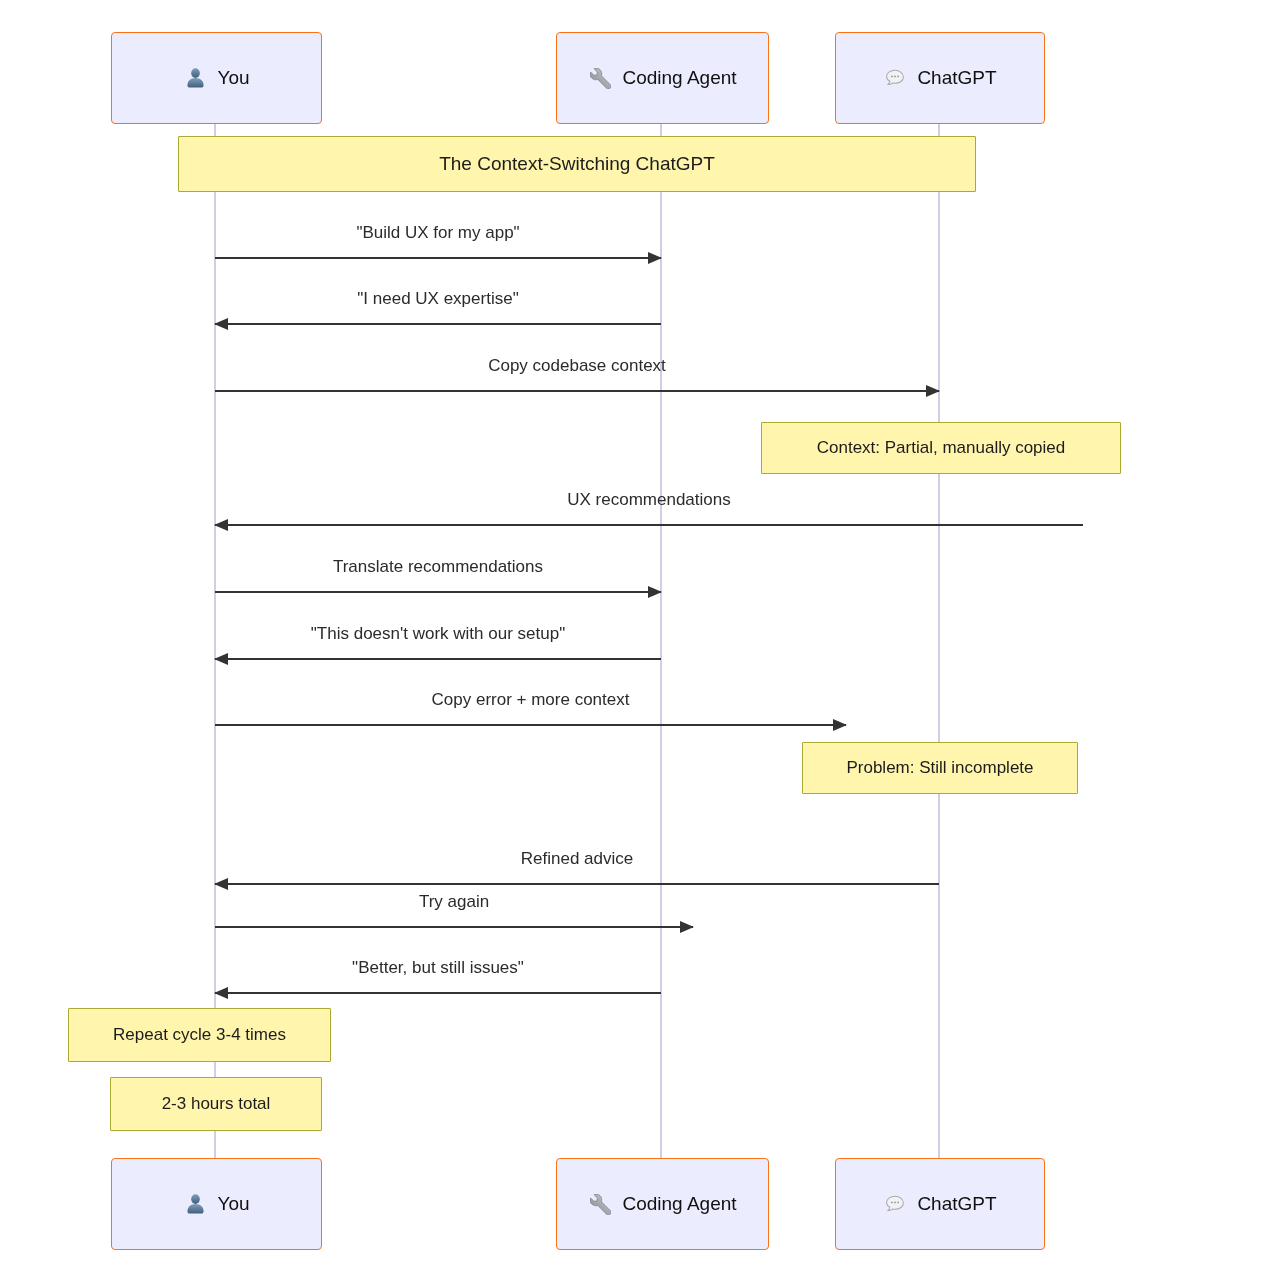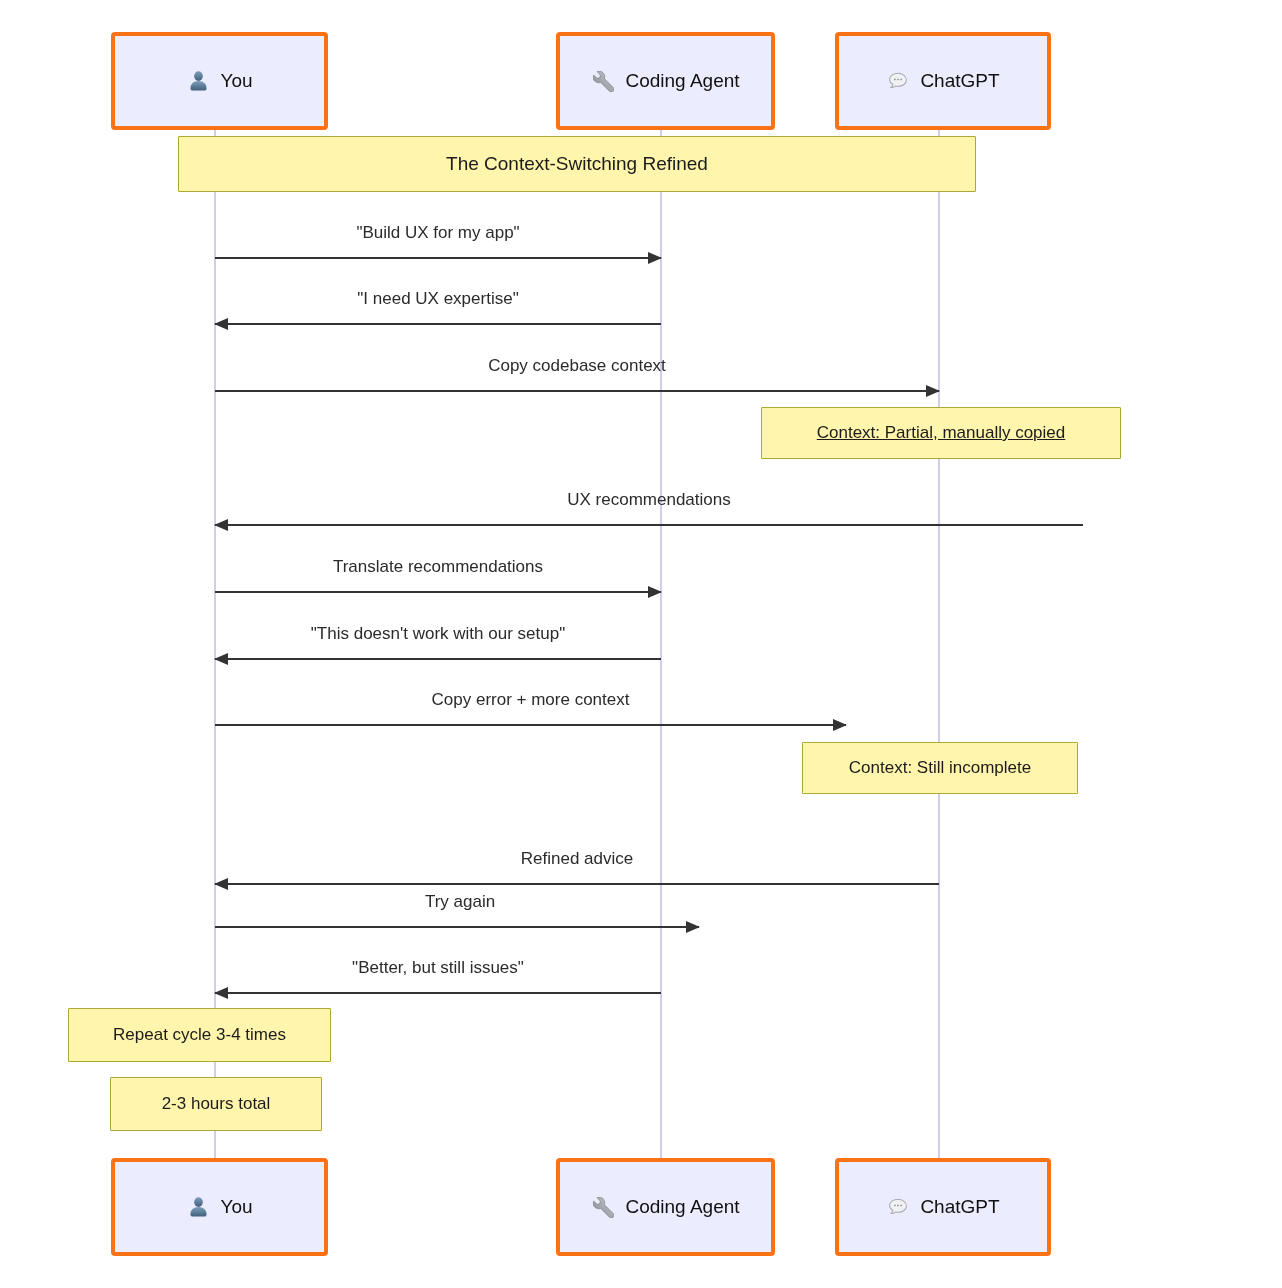--- a/index.html
+++ b/index.html
@@ -2,21 +2,21 @@
 <html><head>
 <meta charset="utf-8">
 <style>
   html,body{margin:0;padding:0;}
   body{
     width:1282px;height:1288px;background:#ffffff;position:relative;overflow:hidden;
     font-family:"Liberation Sans",sans-serif;color:#1f1f1f;
   }
   .lifeline{position:absolute;width:2px;background:#d3cce9;}
   .actor{
-    position:absolute;height:90px;background:#ECECFF;border:4px solid #f97316;border-radius:4px;
+    position:absolute;height:90px;background:#ECECFF;border:1px solid #f97316;border-radius:4px;
     display:flex;align-items:center;justify-content:center;gap:10px;
     font-size:19px;color:#101010;
   }
   .actor .icon{display:flex;align-items:center;justify-content:center;width:24px;height:24px;}
   .note{
     position:absolute;background:#fff5ad;border:1px solid #aaaa33;border-radius:1px;
     display:flex;align-items:center;justify-content:center;
     font-size:17px;color:#1c1c1c;text-align:center;
   }
   .title-note{font-size:19px;}
@@ -71,21 +71,21 @@
       <path d="M12 3.6c-5.1 0-9.2 3-9.2 6.7 0 2.2 1.4 4.1 3.6 5.3-.1 1.3-.8 2.6-2.1 3.6 1.9 0 3.7-.7 5-1.7.9.2 1.8.3 2.7.3 5.1 0 9.2-3 9.2-6.8S17.1 3.6 12 3.6z" fill="#f2f2f4" stroke="#a9a9b2" stroke-width="1.1"></path>
       <circle cx="8.6" cy="10.3" r=".95" fill="#8f949b"></circle>
       <circle cx="12" cy="10.3" r=".95" fill="#8f949b"></circle>
       <circle cx="15.4" cy="10.3" r=".95" fill="#8f949b"></circle>
     </svg>
   </span>
   <span>ChatGPT</span>
 </div>
 
 <div class="note title-note" style="left:178px;top:136px;width:796px;height:54px;">
-  <span>The Context-Switching Refined</span>
+  <span>The Context-Switching ChatGPT</span>
 </div>
 
 <div class="message dir-right" style="left:215px;top:220px;width:446px;">
   <div class="msg-label">"Build UX for my app"</div>
   <div class="msg-arrow">
       <span class="arrowhead"></span>
     </div>
 </div>
 <div class="message dir-left" style="left:215px;top:286px;width:446px;">
   <div class="msg-label">"I need UX expertise"</div>
@@ -93,21 +93,21 @@
       <span class="arrowhead"></span>
     </div>
 </div>
 <div class="message dir-right" style="left:215px;top:353px;width:724px;">
   <div class="msg-label">Copy codebase context</div>
   <div class="msg-arrow">
       <span class="arrowhead"></span>
     </div>
 </div>
 
-<div class="note" style="left:761px;top:407px;width:358px;height:50px;text-decoration:underline;">
+<div class="note" style="left:761px;top:422px;width:358px;height:50px;">
   <span>Context: Partial, manually copied</span>
 </div>
 
 <div class="message dir-left" style="left:215px;top:487px;width:868px;">
   <div class="msg-label">UX recommendations</div>
   <div class="msg-arrow">
       <span class="arrowhead"></span>
     </div>
 </div>
 <div class="message dir-right" style="left:215px;top:554px;width:446px;">
@@ -123,30 +123,30 @@
     </div>
 </div>
 <div class="message dir-right" style="left:215px;top:687px;width:631px;">
   <div class="msg-label">Copy error + more context</div>
   <div class="msg-arrow">
       <span class="arrowhead"></span>
     </div>
 </div>
 
 <div class="note" style="left:802px;top:742px;width:274px;height:50px;">
-  <span>Context: Still incomplete</span>
+  <span>Problem: Still incomplete</span>
 </div>
 
 <div class="message dir-left" style="left:215px;top:822px;width:724px;margin-top:24px;">
   <div class="msg-label">Refined advice</div>
   <div class="msg-arrow">
       <span class="arrowhead"></span>
     </div>
 </div>
-<div class="message dir-right" style="left:215px;top:889px;width:478px;padding-left:6px;">
+<div class="message dir-right" style="left:215px;top:889px;width:478px;">
   <div class="msg-label">Try again</div>
   <div class="msg-arrow">
       <span class="arrowhead"></span>
     </div>
 </div>
 <div class="message dir-left" style="left:215px;top:955px;width:446px;">
   <div class="msg-label">"Better, but still issues"</div>
   <div class="msg-arrow">
       <span class="arrowhead"></span>
     </div>

